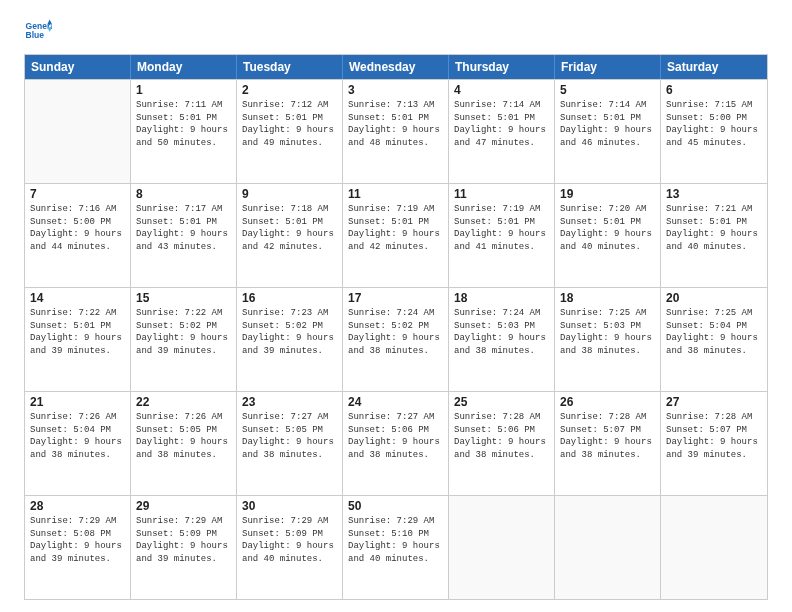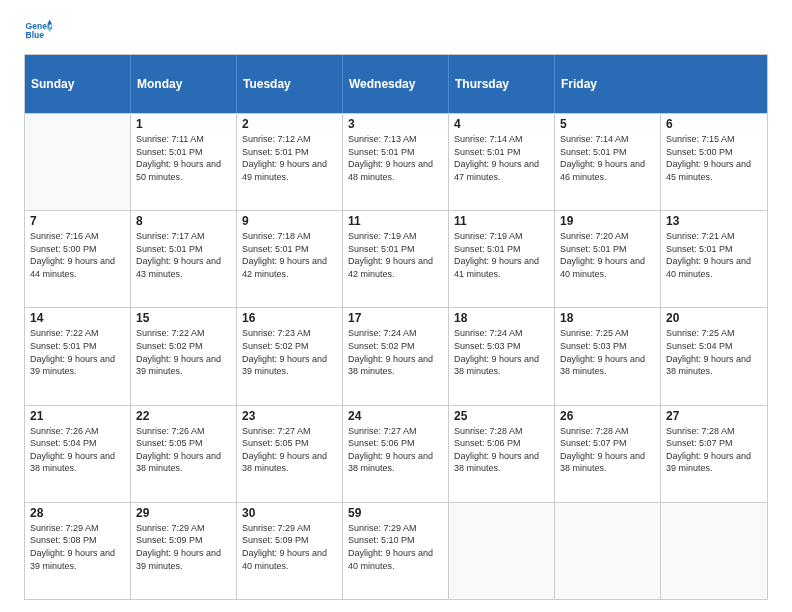--- a/index.html
+++ b/index.html
@@ -62,21 +62,21 @@
     }
     .cal-header-row {
       display: grid;
       grid-template-columns: repeat(7, 1fr);
       background: #2a6bb5;
     }
     .cal-header-cell {
       color: #fff;
       font-weight: bold;
       font-size: 12px;
-      padding: 22px 6px;
+      padding: 5px 6px;
       border-right: 1px solid #4a8bd5;
       text-align: left;
     }
     .cal-header-cell:last-child { border-right: none; }
     .cal-body {
       flex: 1;
       display: flex;
       flex-direction: column;
     }
     .cal-week {
@@ -100,20 +100,21 @@
       font-size: 12px;
       font-weight: bold;
       color: #222;
       display: block;
       margin-bottom: 2px;
     }
     .day-info {
       font-size: 9px;
       color: #333;
       line-height: 1.4;
+      font-family: Liberation Mono, monospace;
     }
   </style>
 </head>
 <body>
 
 <div class="page">
   <div class="header">
     <div class="logo">
       <svg class="logo-icon" viewBox="0 0 36 36">
         <rect x="0" y="0" width="36" height="36" fill="none"></rect>
@@ -135,20 +136,21 @@
   </div>
 
   <div class="calendar">
     <div class="cal-header-row">
     <div class="cal-header-cell">Sunday</div>
         <div class="cal-header-cell">Monday</div>
         <div class="cal-header-cell">Tuesday</div>
         <div class="cal-header-cell">Wednesday</div>
         <div class="cal-header-cell">Thursday</div>
         <div class="cal-header-cell">Friday</div>
+        <div class="cal-header-cell">Saturday</div>
       </div>
     <div class="cal-body">
     <div class="cal-week">
           <div class="cal-cell empty"></div>
           <div class="cal-cell">
             <span class="day-num">1</span>
             <div class="day-info">Sunrise: 7:11 AM<br>Sunset: 5:01 PM<br>Daylight: 9 hours and 50 minutes.</div>
           </div>
           <div class="cal-cell">
             <span class="day-num">2</span>
@@ -268,21 +270,21 @@
           </div>
           <div class="cal-cell">
             <span class="day-num">29</span>
             <div class="day-info">Sunrise: 7:29 AM<br>Sunset: 5:09 PM<br>Daylight: 9 hours and 39 minutes.</div>
           </div>
           <div class="cal-cell">
             <span class="day-num">30</span>
             <div class="day-info">Sunrise: 7:29 AM<br>Sunset: 5:09 PM<br>Daylight: 9 hours and 40 minutes.</div>
           </div>
           <div class="cal-cell">
-            <span class="day-num">59</span>
+            <span class="day-num">50</span>
             <div class="day-info">Sunrise: 7:29 AM<br>Sunset: 5:10 PM<br>Daylight: 9 hours and 40 minutes.</div>
           </div>
           <div class="cal-cell empty"></div>
           <div class="cal-cell empty"></div>
           <div class="cal-cell empty"></div>
         </div>
       </div>
   </div>
 </div>
 

